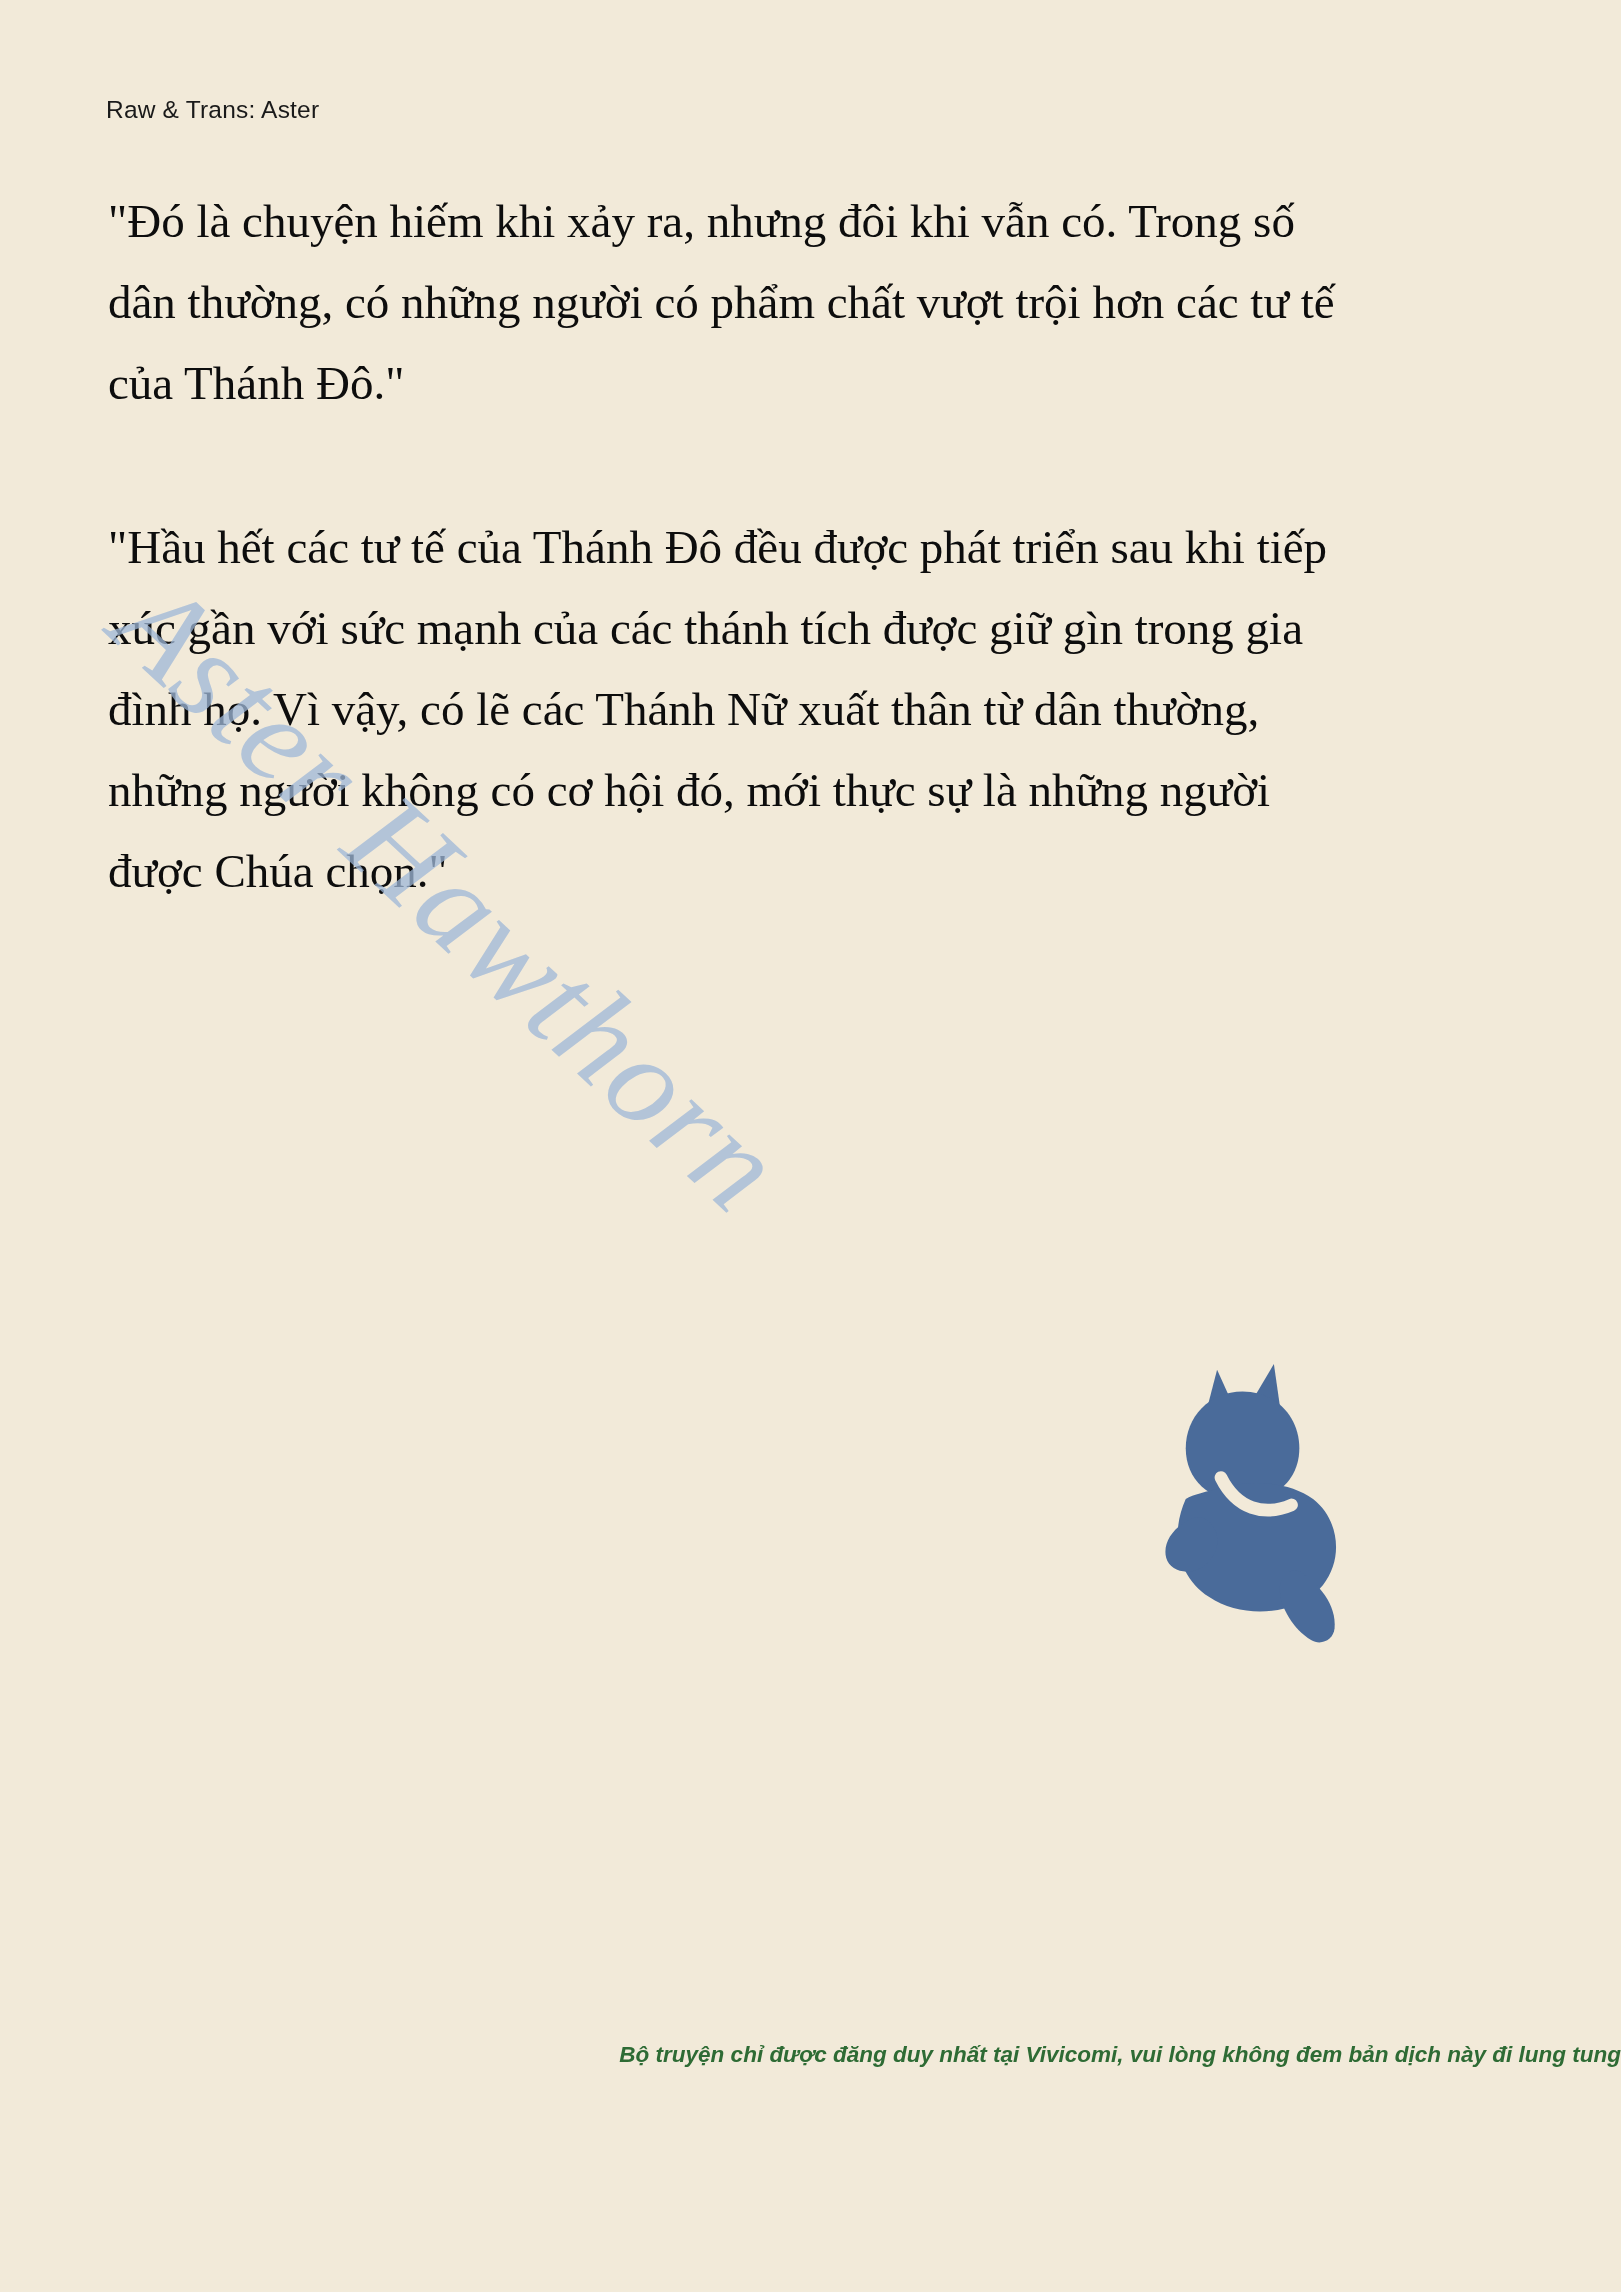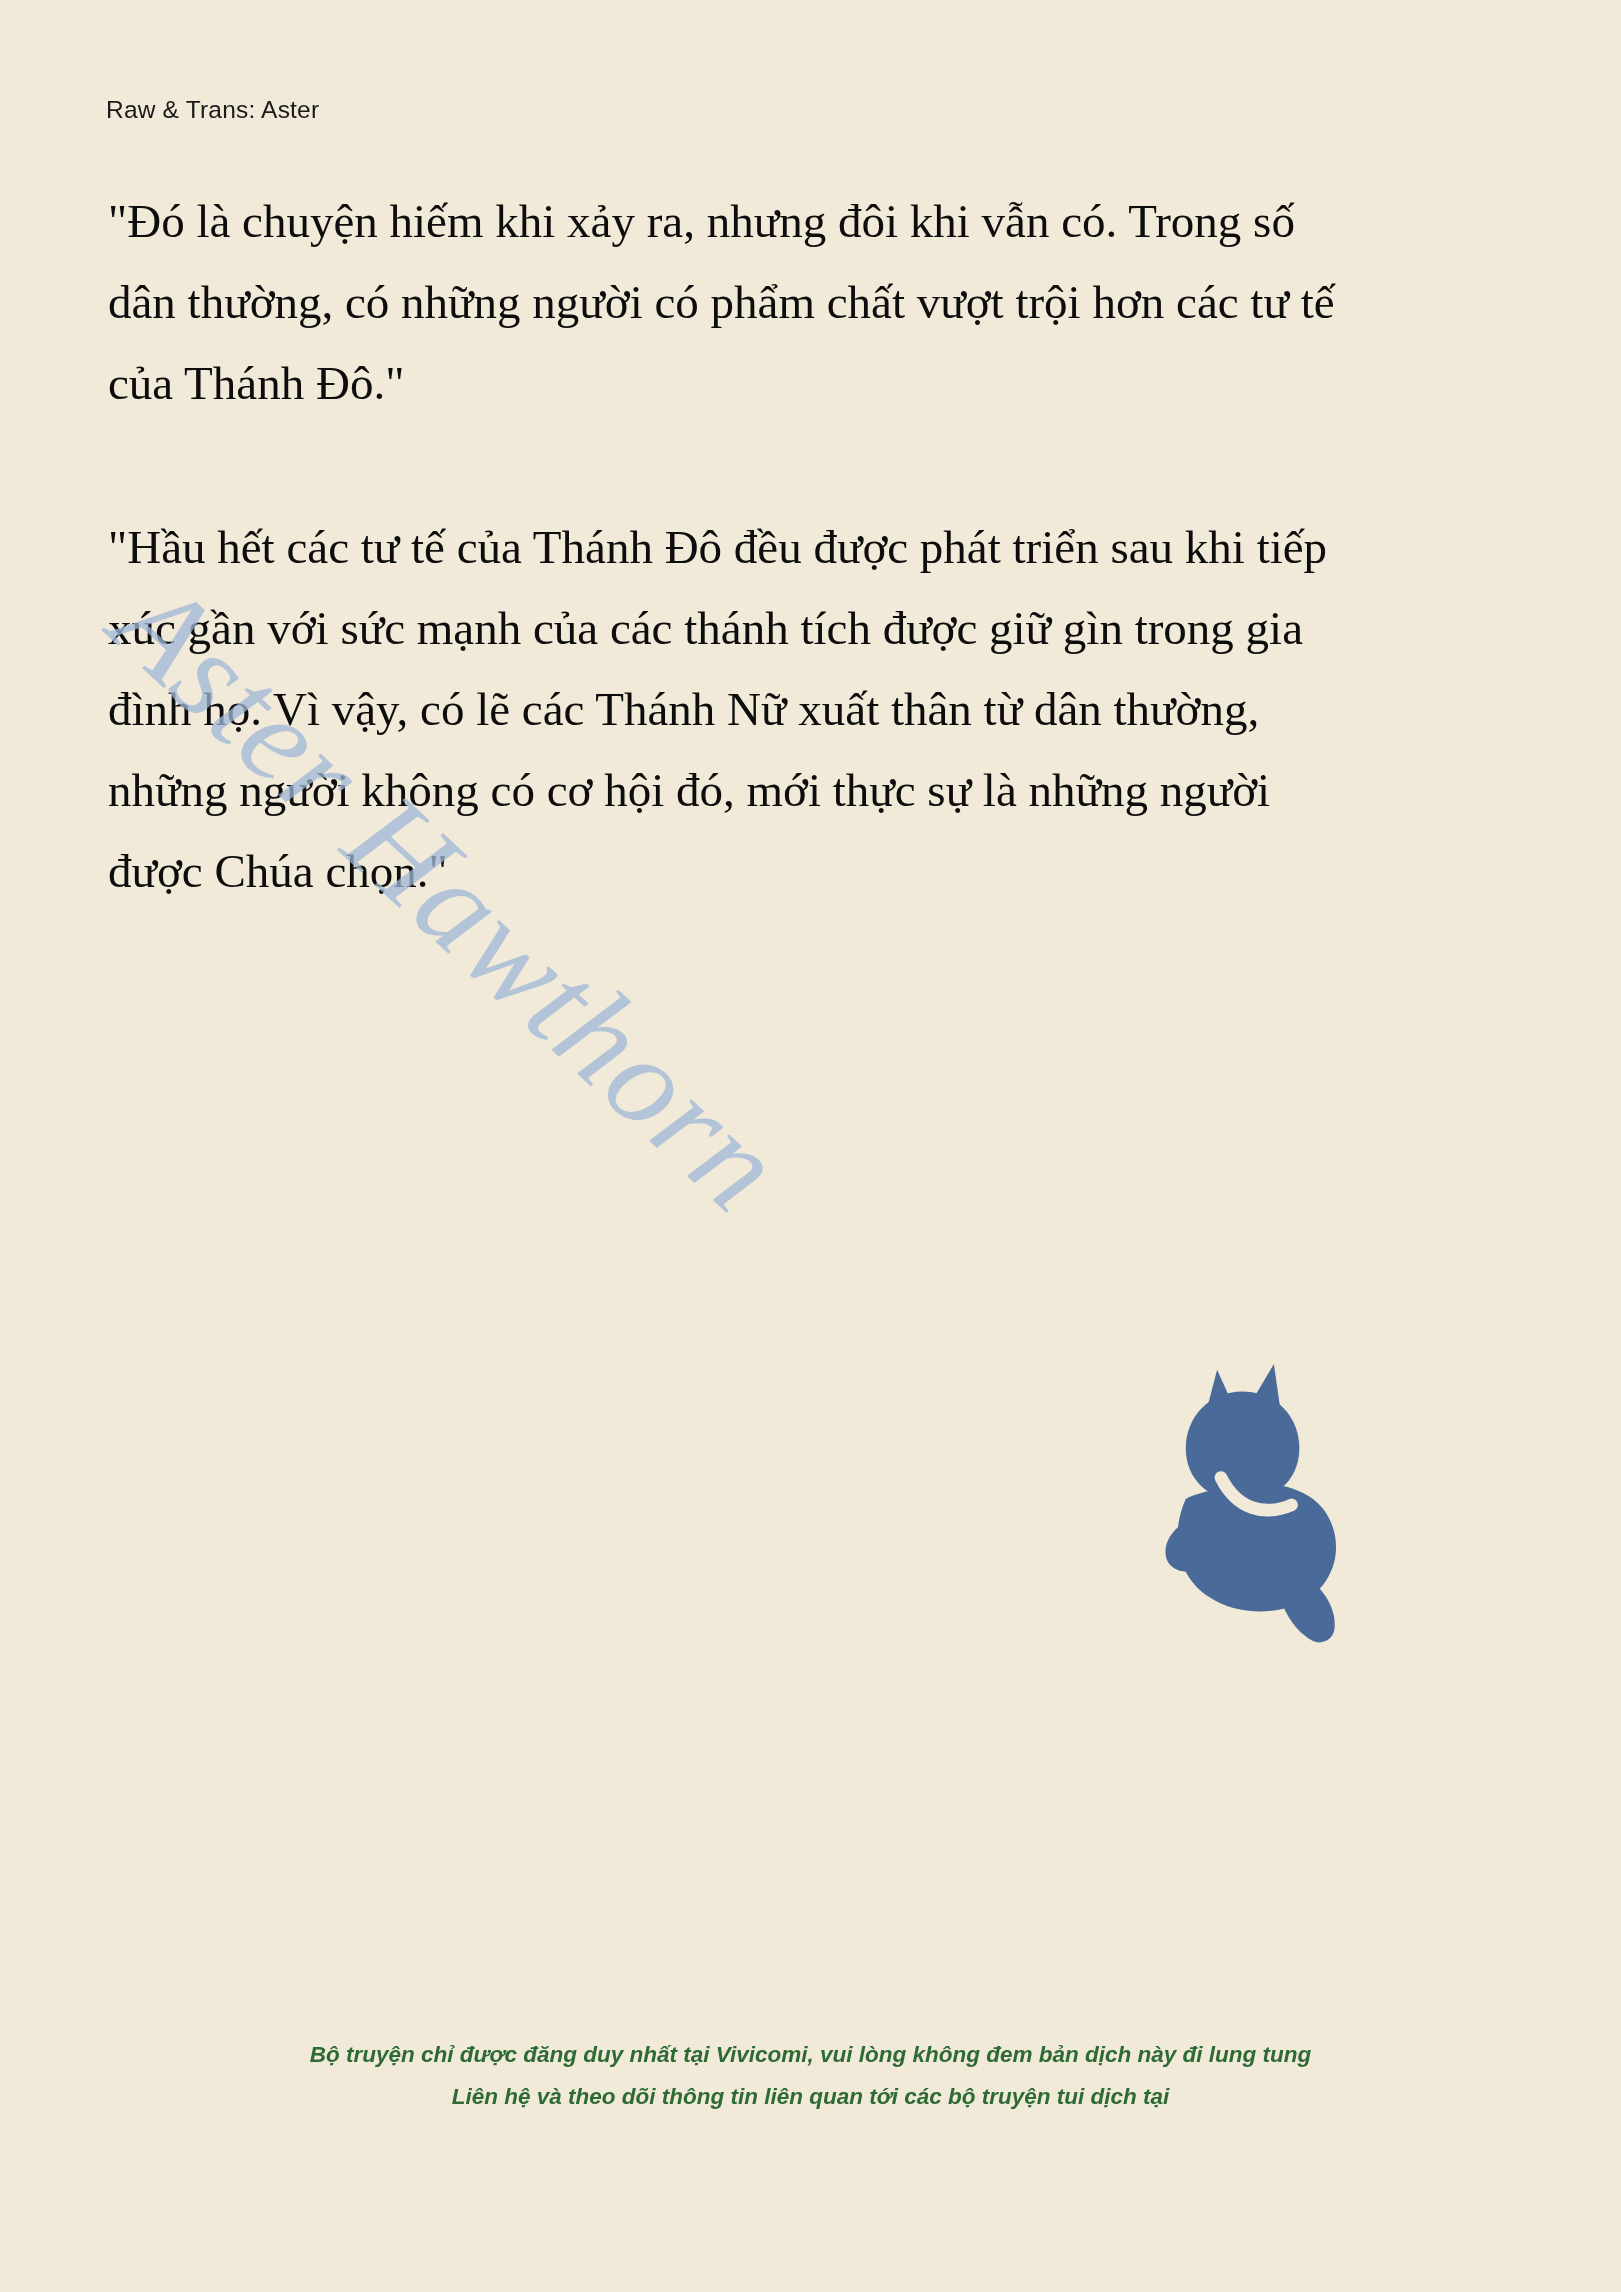--- a/index.html
+++ b/index.html
@@ -82,20 +82,21 @@
     text-align: center;
     font-family: "Liberation Sans", sans-serif;
     font-weight: bold;
     font-style: italic;
     font-size: 22.5px;
     color: #2e6b34;
     line-height: 1.85;
   }
   .footer-note div {
     display: block;
+    text-align: right;
   }
   .logo {
     position: absolute;
     left: 37px;
     top: 2194px;
     width: 235px;
     height: 71px;
   }
 </style>
 </head>
@@ -119,18 +120,17 @@
       <path d="M118 30 C152 30 176 56 176 88 C176 120 152 142 118 142 C84 142 60 120 60 88 C60 56 84 30 118 30 Z"></path>
       <path d="M60 140 C44 176 50 218 84 240 C120 264 176 258 200 228 C222 200 216 160 190 140 C166 122 126 120 98 128 C80 133 68 135 60 140 Z"></path>
       <path d="M176 214 C196 226 214 248 212 272 C211 284 198 290 188 284 C170 273 156 250 156 232 C156 220 166 209 176 214 Z"></path>
       <path d="M66 160 C48 168 36 184 40 200 C44 214 62 218 76 210 C90 202 96 184 90 172 C85 161 76 156 66 160 Z"></path>
     </g>
     <path d="M96 118 C112 150 140 158 168 146" stroke="#f2ead9" stroke-width="13" fill="none" stroke-linecap="round"></path>
   </svg>
 
   <div class="footer-note">
     <div>Bộ truyện chỉ được đăng duy nhất tại Vivicomi, vui lòng không đem bản dịch này đi lung tung</div>
-    <div>Liên hệ và theo dõi thông tin liên quan tới các bộ truyện tui dịch tại</div>
   </div>
 
 
 </div>
 
 
 </body></html>

